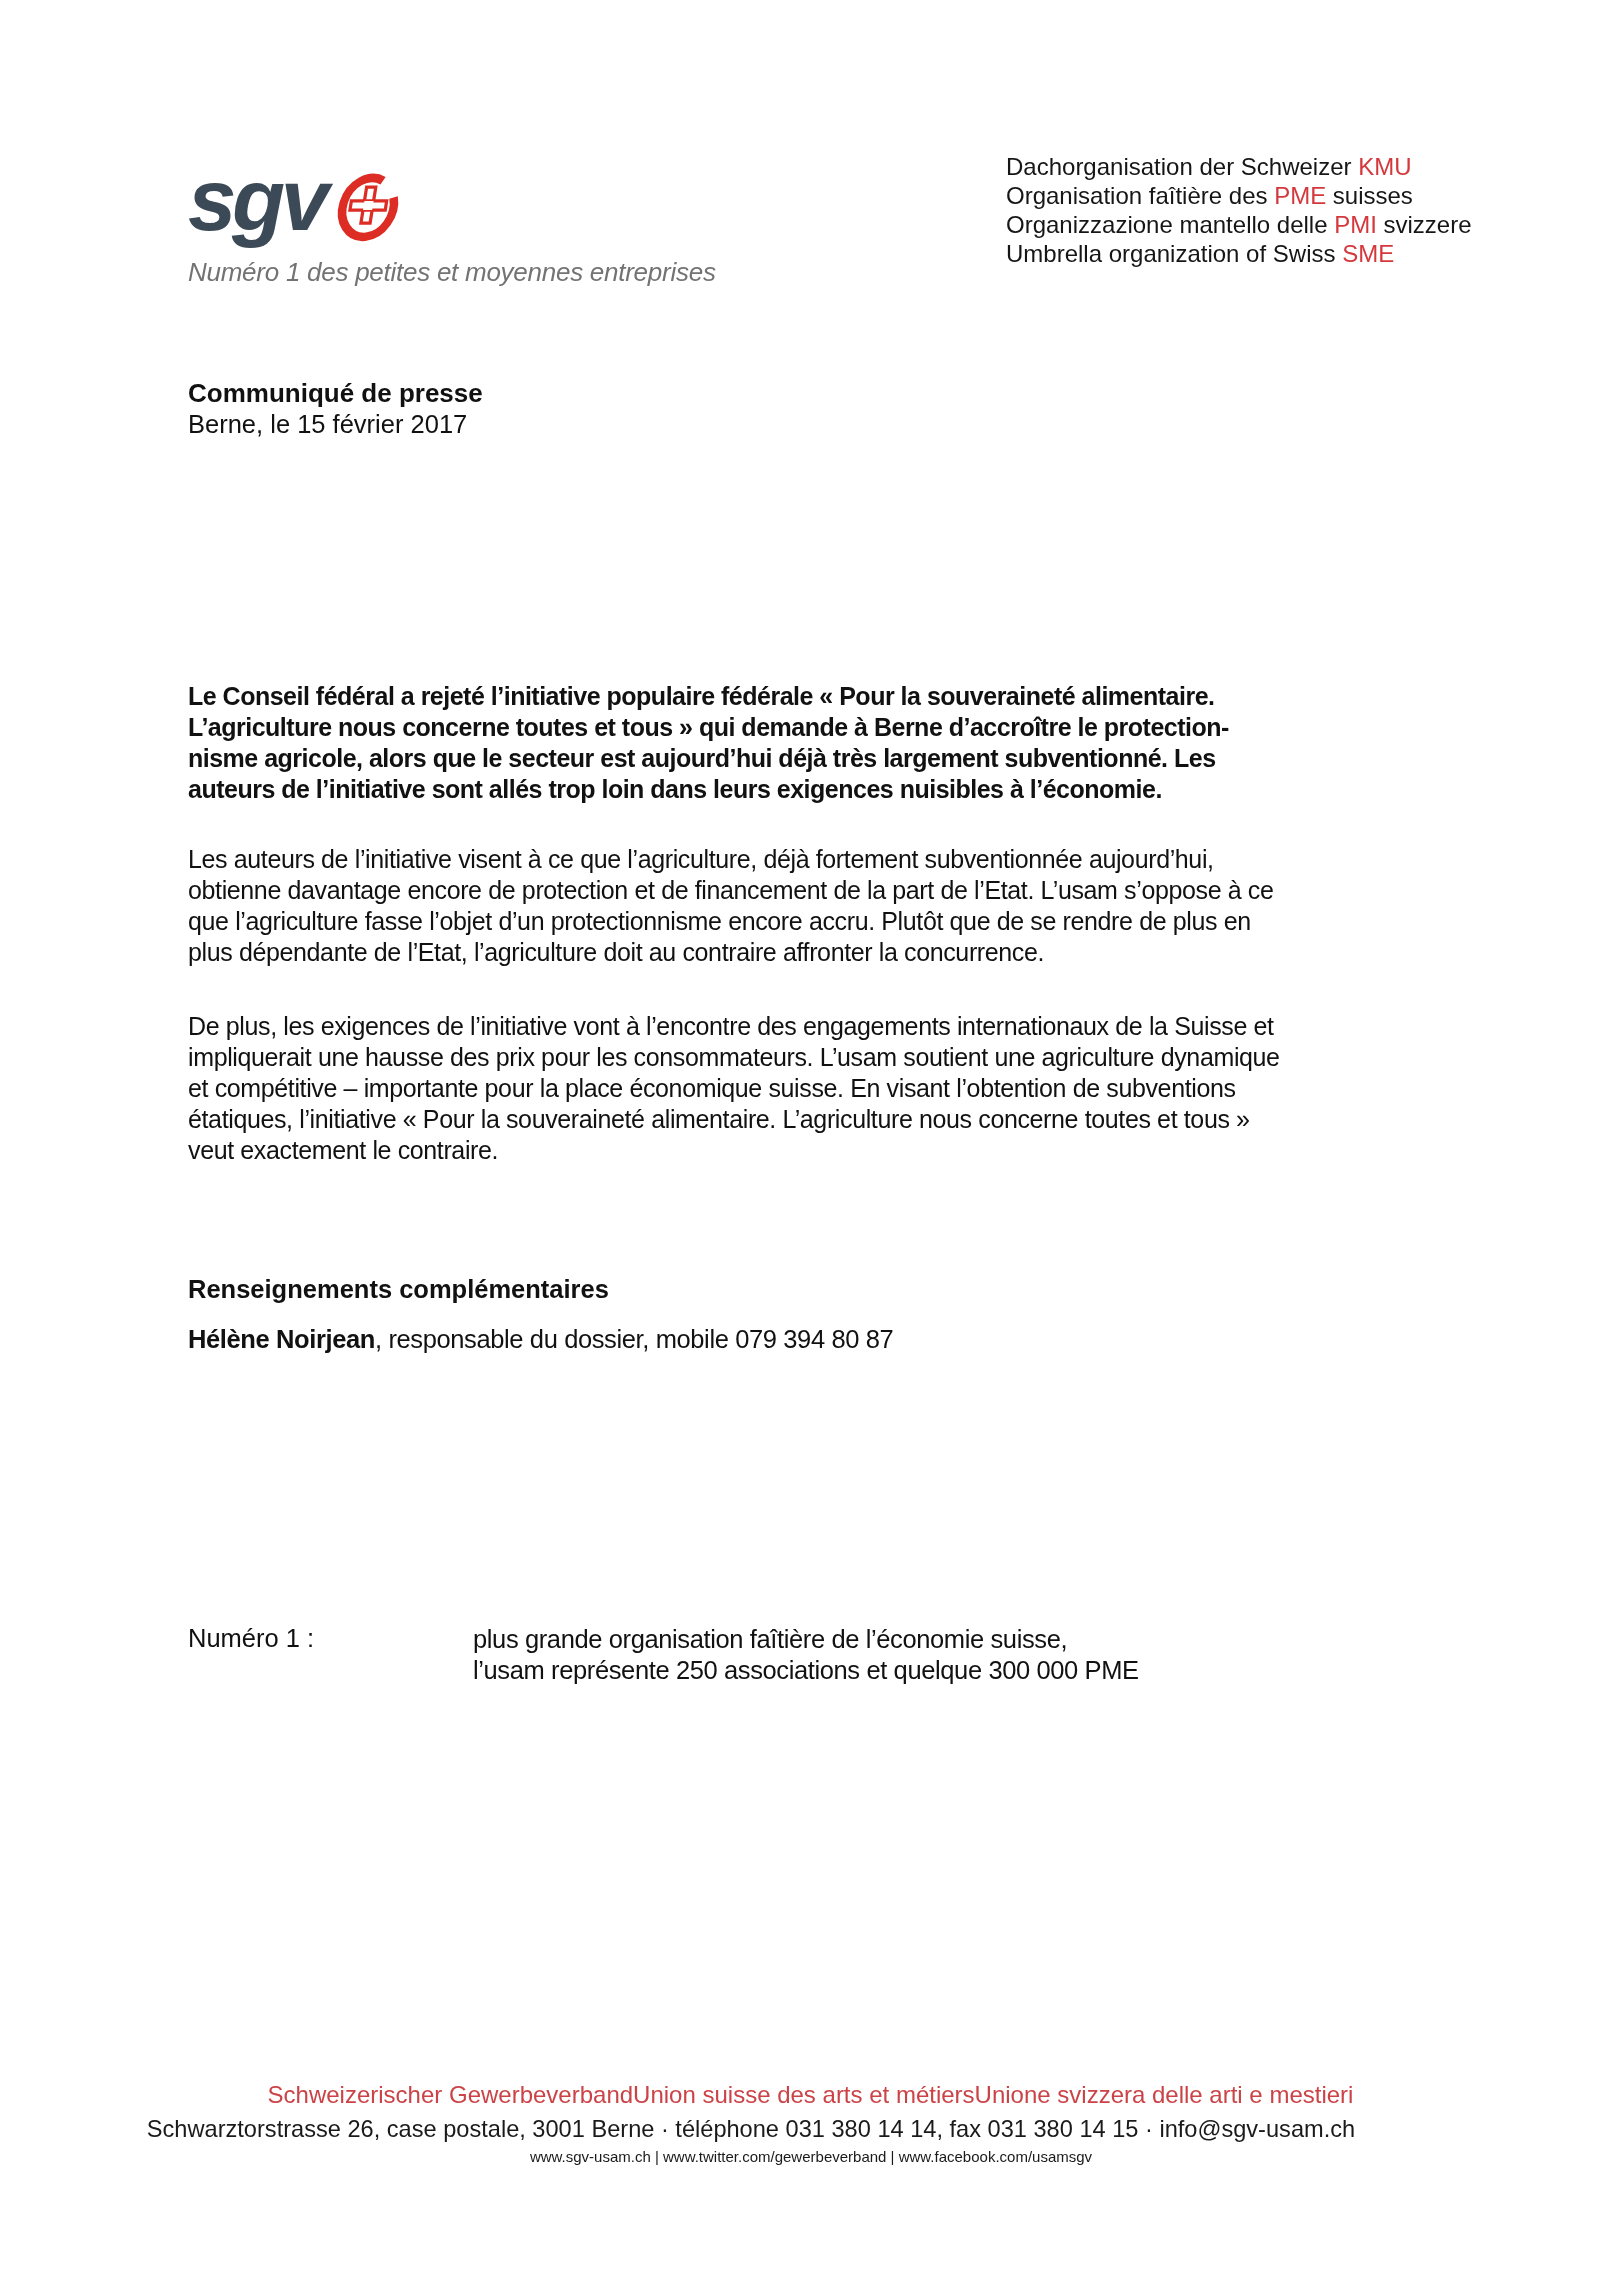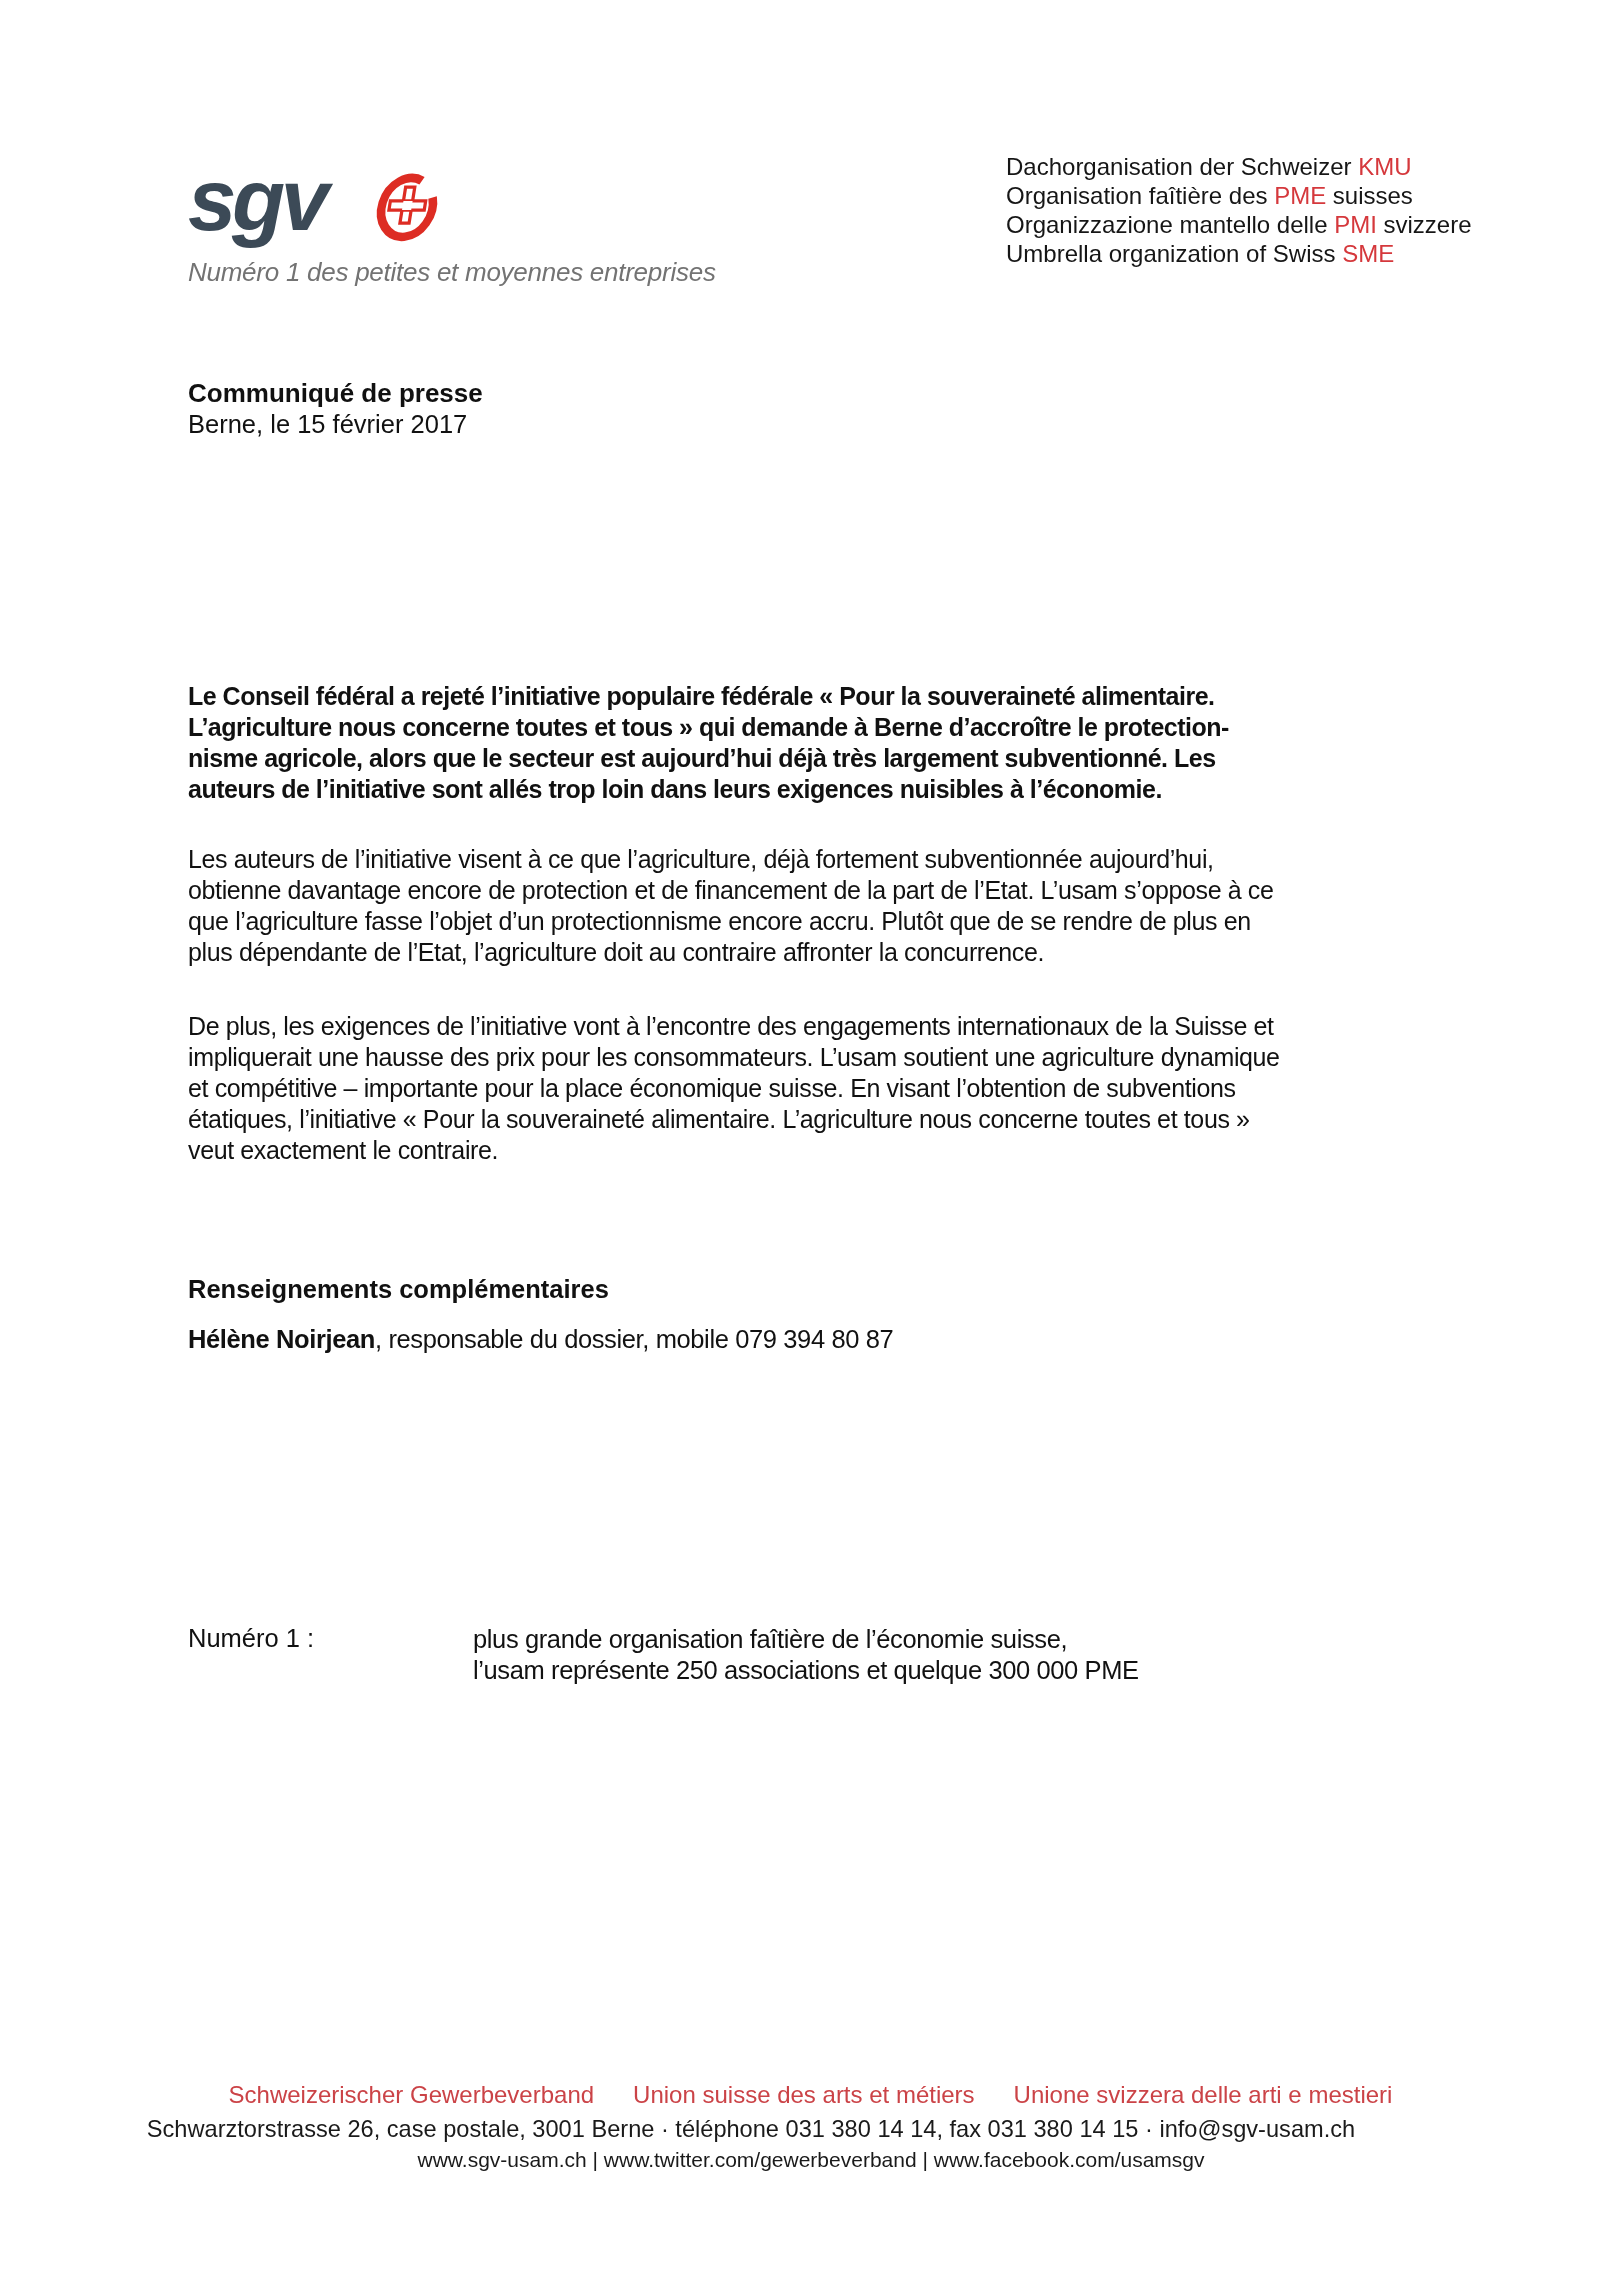--- a/index.html
+++ b/index.html
@@ -4,21 +4,21 @@
 <style>
   html,body{margin:0;padding:0;background:#9a9a9a;}
   .page{
     position:relative;
     width:1622px;height:2295px;
     background:#ffffff;
     overflow:hidden;
     font-family:"Liberation Sans","DejaVu Sans",sans-serif;
     color:#111111;
   }
-  .abs{position:absolute;gap:39px;}
+  .abs{position:absolute;}
   .lines{white-space:pre-line;}
 
   
   .logo-row{left:188px;top:156px;display:flex;align-items:flex-start;}
   .logo-text{
     font-size:87px;line-height:87px;font-style:italic;font-weight:bold;
     letter-spacing:-0.05em;color:#3c4a57;
   }
   .logo-mark{margin:11.8px 6.5px 0 9.2px;flex:0 0 auto;}
   .logo-tagline{
@@ -53,21 +53,21 @@
   .numero-bold{font-weight:normal;}
   .numero-desc{left:473px;top:1624px;font-size:25.5px;line-height:31px;letter-spacing:-0.015em;}
 
   
   .footer-orgs{
     left:188px;top:2081px;width:1245px;
     display:flex;justify-content:center;
     font-size:24px;color:#cb4347;
   }
   .footer-address{left:0;top:2116px;width:1502px;text-align:center;font-size:23.6px;color:#1a1a1a;}
-  .footer-links{left:0;top:2148px;width:1622px;text-align:center;font-size:21px;color:#1a1a1a;}
+  .footer-links{left:0;top:2148px;width:1622px;text-align:center;font-size:15px;color:#1a1a1a;}
 </style>
 </head>
 <body>
 
 <div class="page">
 
   <div class="abs logo-row">
     <span class="logo-text">sgv</span>
     <svg class="logo-mark" width="68" height="79" viewBox="0 0 104 120" aria-hidden="true">
       <g transform="translate(52,60) skewX(-9) translate(-52,-60)">

